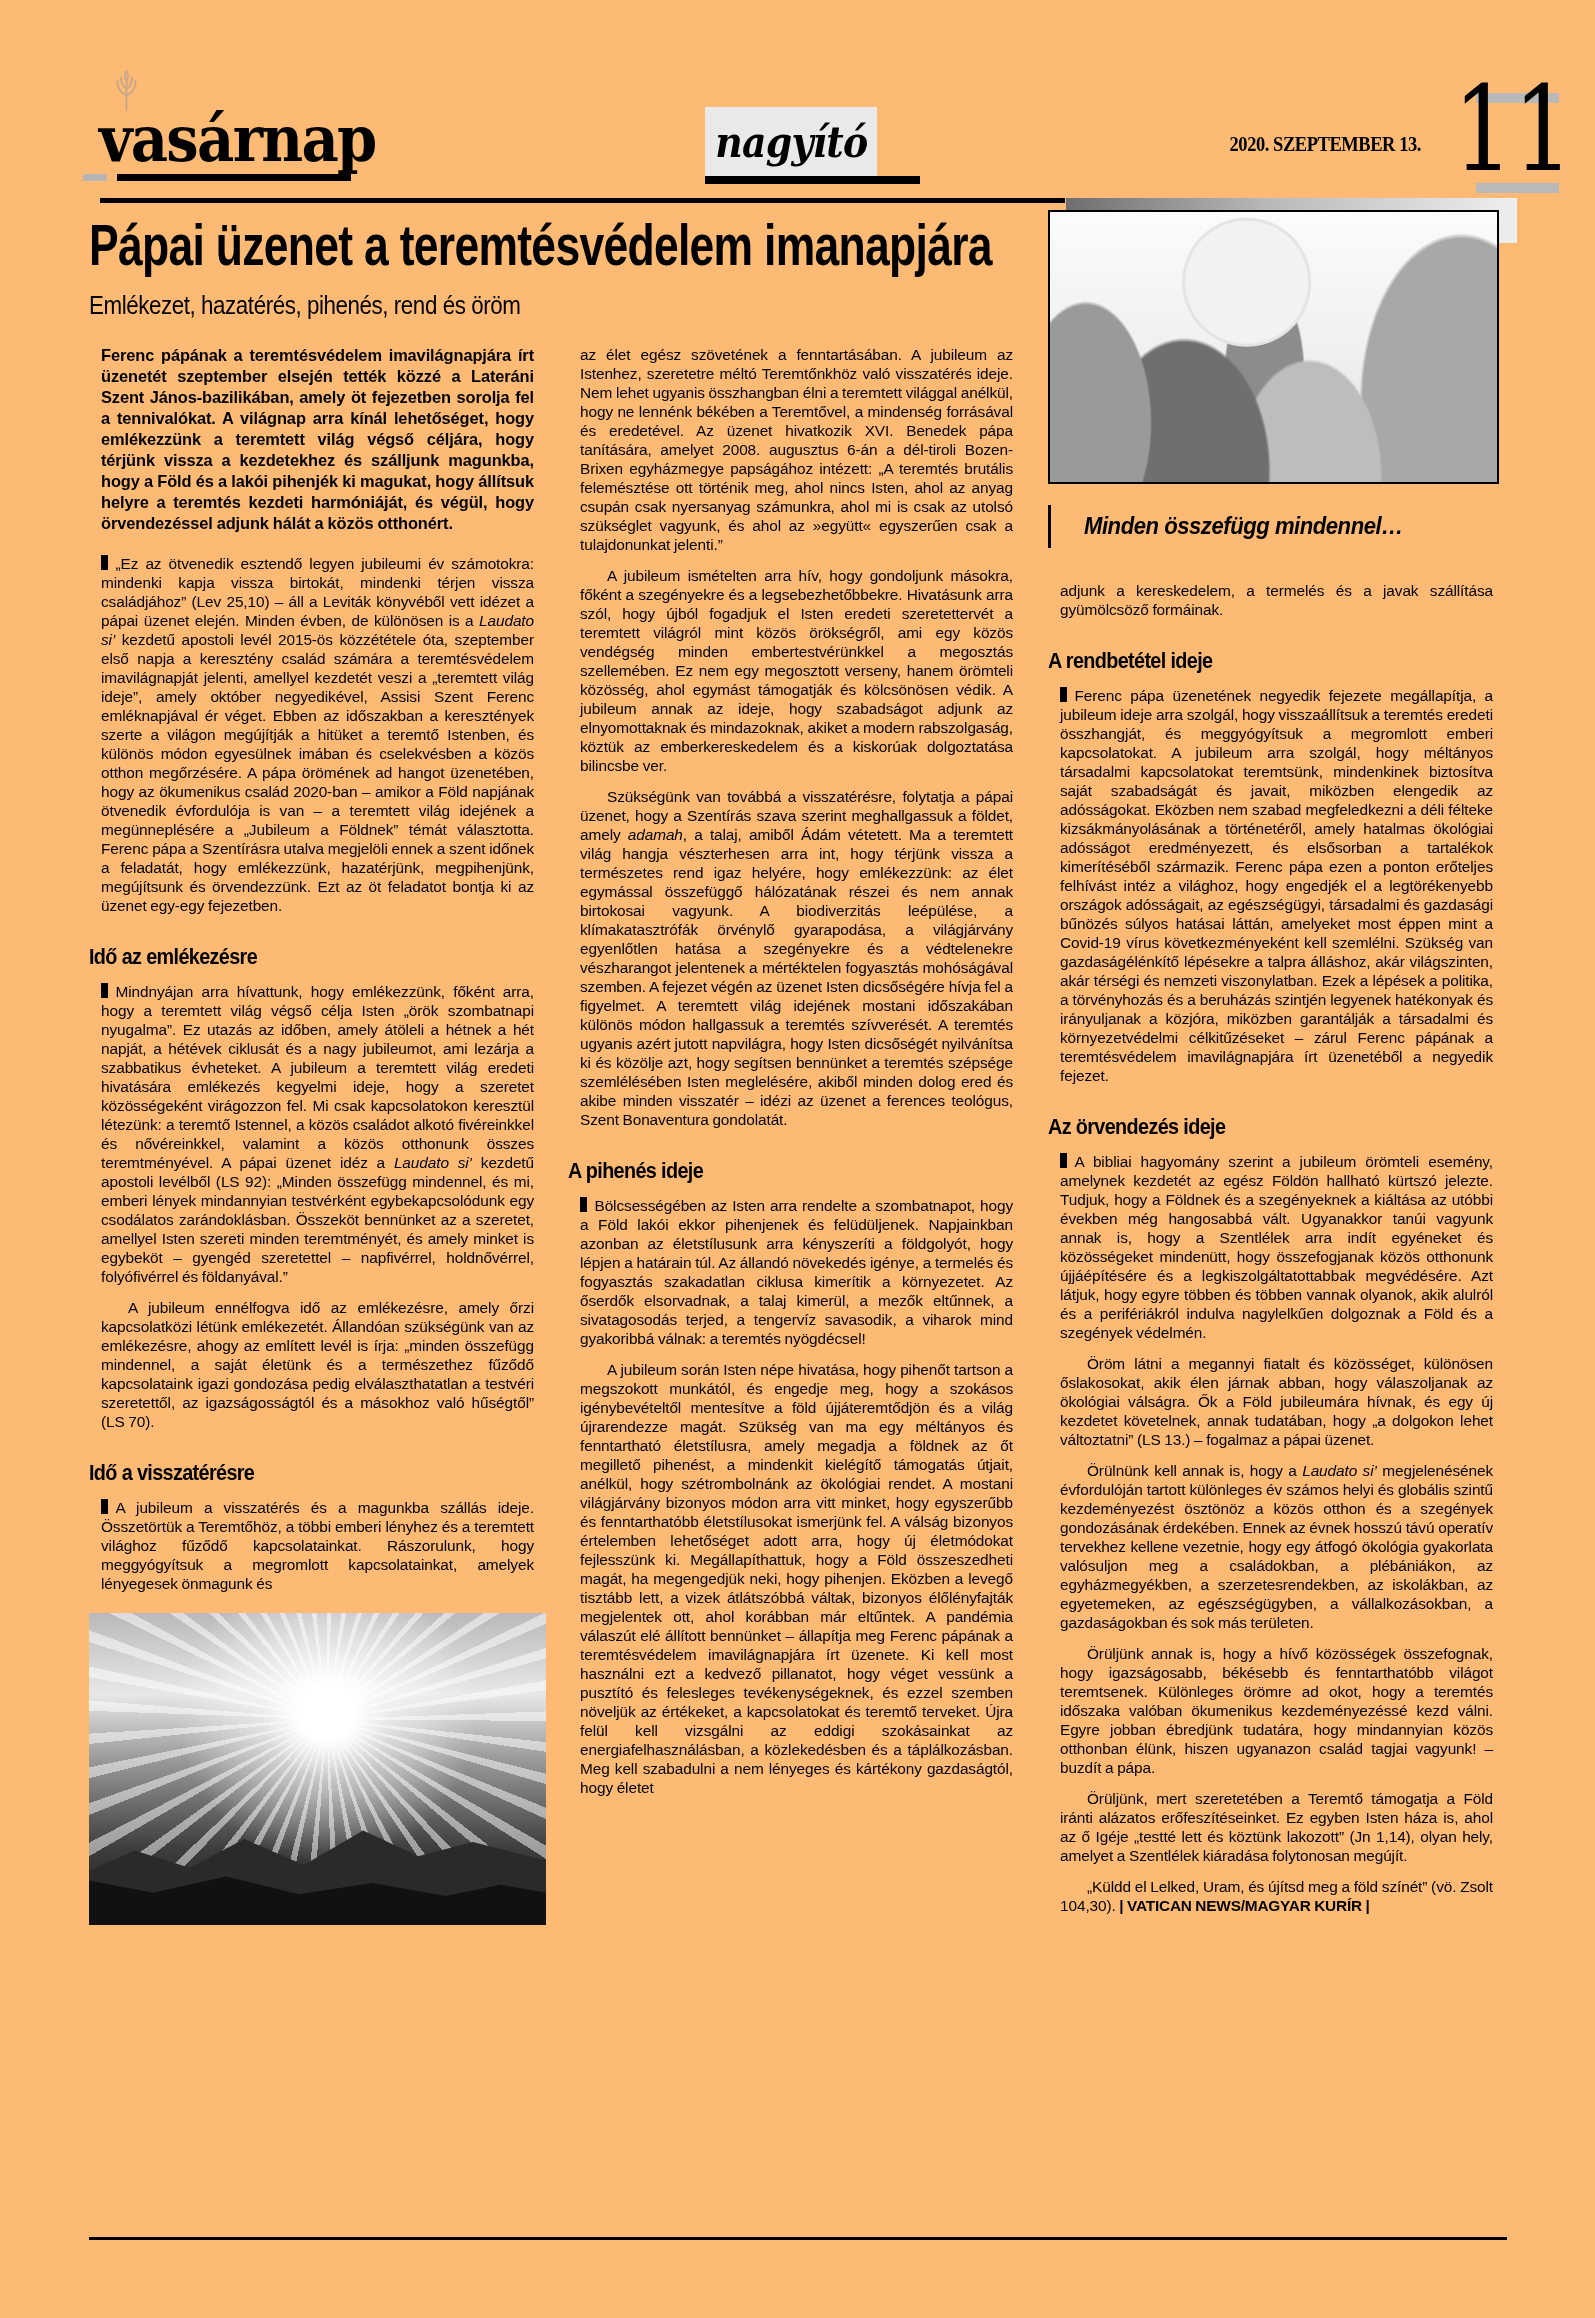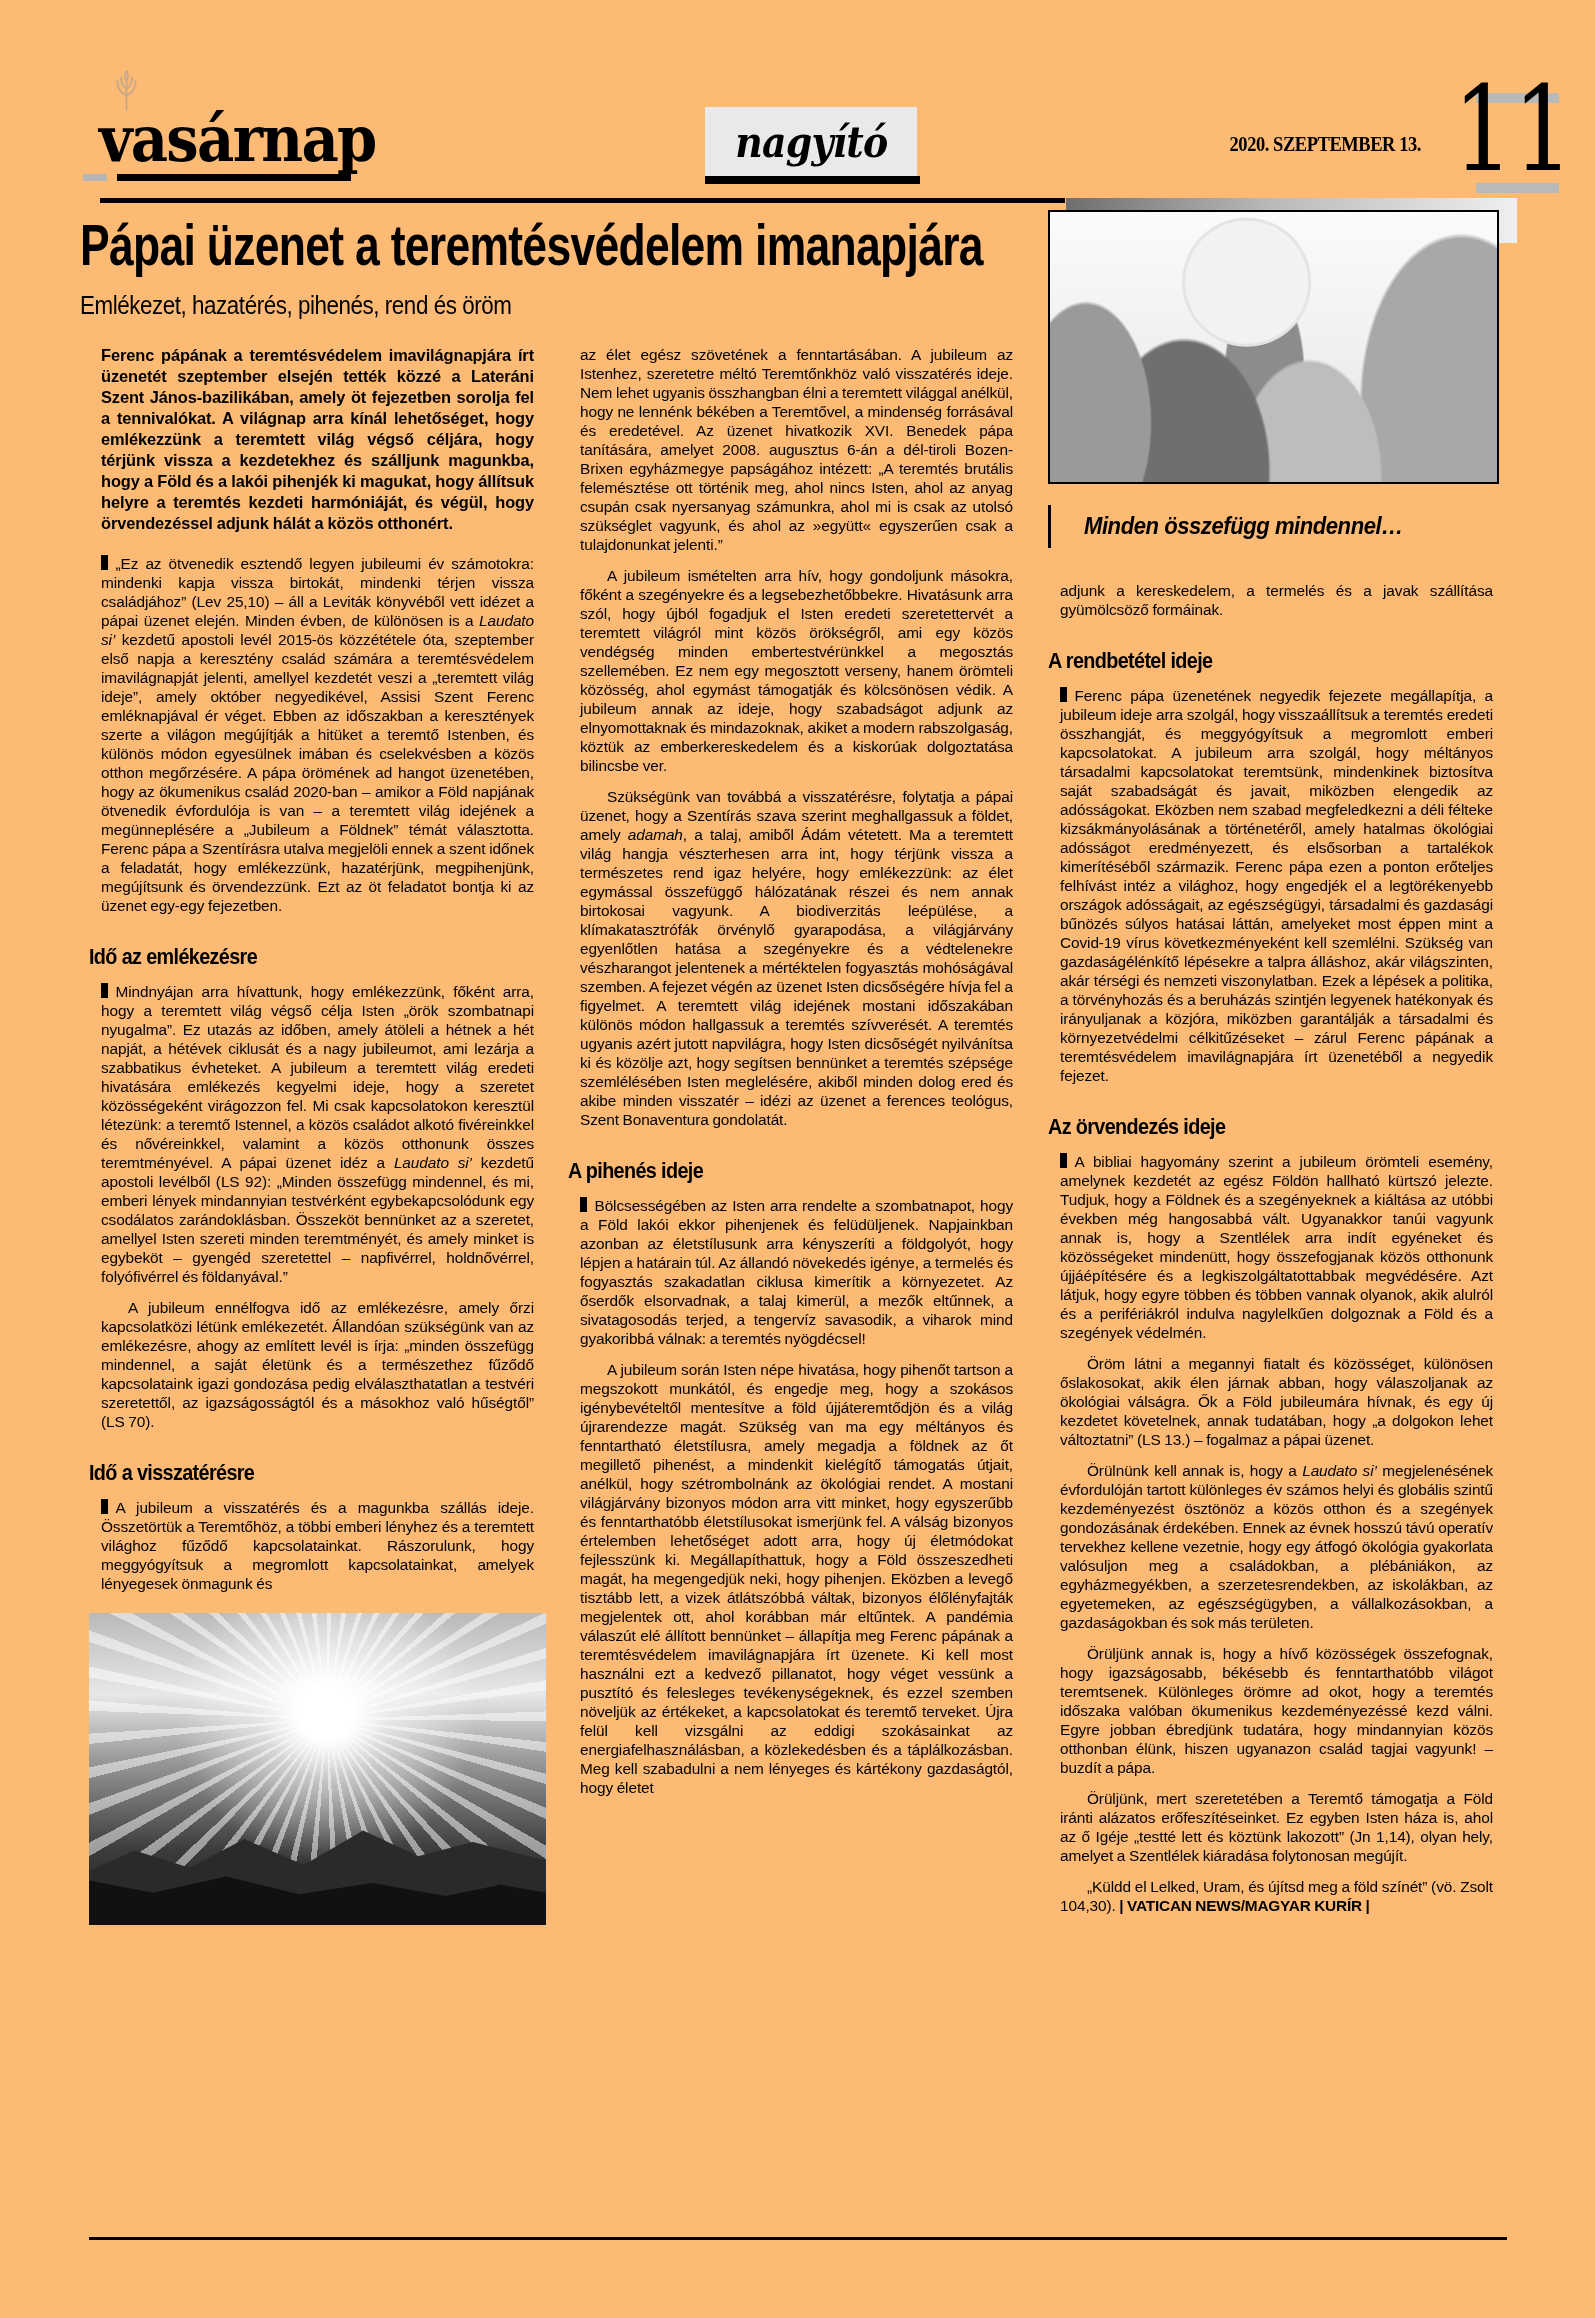--- a/index.html
+++ b/index.html
@@ -5,37 +5,37 @@
   html,body{margin:0;padding:0;background:#888;}
   .page{position:relative;width:1595px;height:2319px;background:#fdba74;overflow:hidden;
         font-family:"Liberation Sans",sans-serif;color:#000;}
   
   .logo{position:absolute;left:99px;top:107px;font-family:"DejaVu Serif",serif;
         font-weight:600;font-size:64px;letter-spacing:-1.9px;line-height:1;}
   .logo .sqz{display:inline-block;transform:scaleX(.9);transform-origin:0 50%;white-space:nowrap;}
   .wheat{position:absolute;left:110px;top:70px;width:33px;height:42px;opacity:.55;}
   .logo-bar{position:absolute;left:117px;top:174px;width:234px;height:7px;background:#000;}
   .logo-sq{position:absolute;left:83px;top:174px;width:24px;height:7px;background:#b5b5b5;}
-  .section-box{position:absolute;left:705px;top:107px;width:212px;height:69px;background:#e9e9e9;
+  .section-box{position:absolute;left:705px;top:107px;width:172px;height:69px;background:#e9e9e9;
         display:flex;align-items:center;justify-content:center;}
   .section-box .t{font-family:"DejaVu Serif",serif;font-style:italic;font-weight:700;
         font-size:43px;letter-spacing:-0.9px;transform:scaleX(.88);}
   .section-bar{position:absolute;left:705px;top:176px;width:215px;height:7.5px;background:#000;}
   .date{position:absolute;left:1178px;top:132px;width:243px;font-family:"Liberation Serif",serif;
         font-weight:700;font-size:21px;letter-spacing:-0.5px;transform:scaleX(.88);transform-origin:100% 50%;
         text-align:right;white-space:nowrap;}
   .pagenum{position:absolute;left:1442px;top:70px;width:112px;font-family:"DejaVu Serif",serif;
         font-weight:500;font-size:118px;line-height:1;text-align:center;transform:scaleX(.8);transform-origin:50% 0;}
   .graybar{position:absolute;left:1476px;width:83px;height:10.3px;background:#b9b9b9;}
   .graybar.top{top:93px;} .graybar.bot{top:183px;}
   .head-rule{position:absolute;left:100px;top:198px;width:965px;height:5.1px;background:#000;}
   .head-grad{position:absolute;left:1066px;top:198px;width:451px;height:45px;
         background:linear-gradient(to right,#6e6e6e 0%,#b9b9b9 45%,#efefef 100%);}
   
-  .headline{position:absolute;left:80px;top:216px;width:935px;}
+  .headline{position:absolute;left:89px;top:216px;width:935px;}
   .headline h1{margin:0;font-size:57px;line-height:1.02;font-weight:700;letter-spacing:-0.9px;}
   .headline h1 .sqz{display:inline-block;transform:scaleX(.78);transform-origin:0 50%;white-space:nowrap;}
   .headline h2{margin:16px 0 0 0;font-size:26px;font-weight:400;letter-spacing:-0.5px;}
   .headline h2 .sqz{display:inline-block;transform:scaleX(.86);transform-origin:0 50%;white-space:nowrap;}
   
   .col{position:absolute;width:457px;overflow:hidden;}
   #col1{left:89px; top:333px;height:1905px;}
   #col2{left:568px;top:333px;height:1905px;}
   #col3{left:1048px;top:210px;height:2027px;}
   .col p{margin:12px;font-size:15.4px;line-height:19px;text-align:justify;

